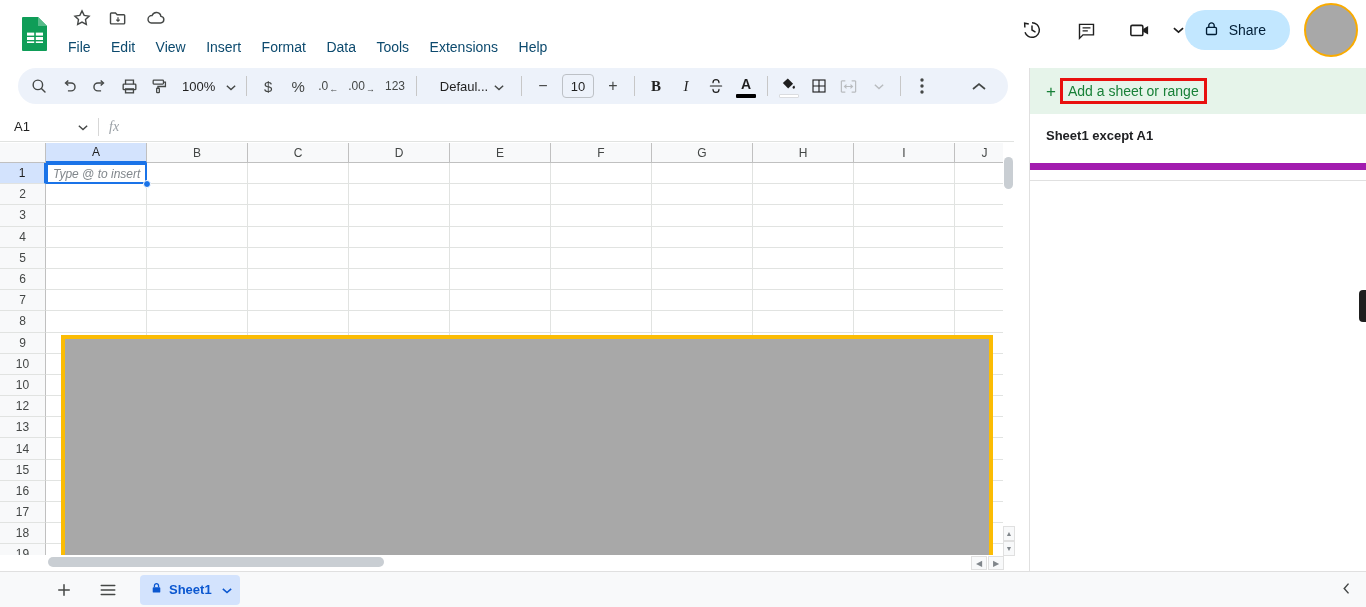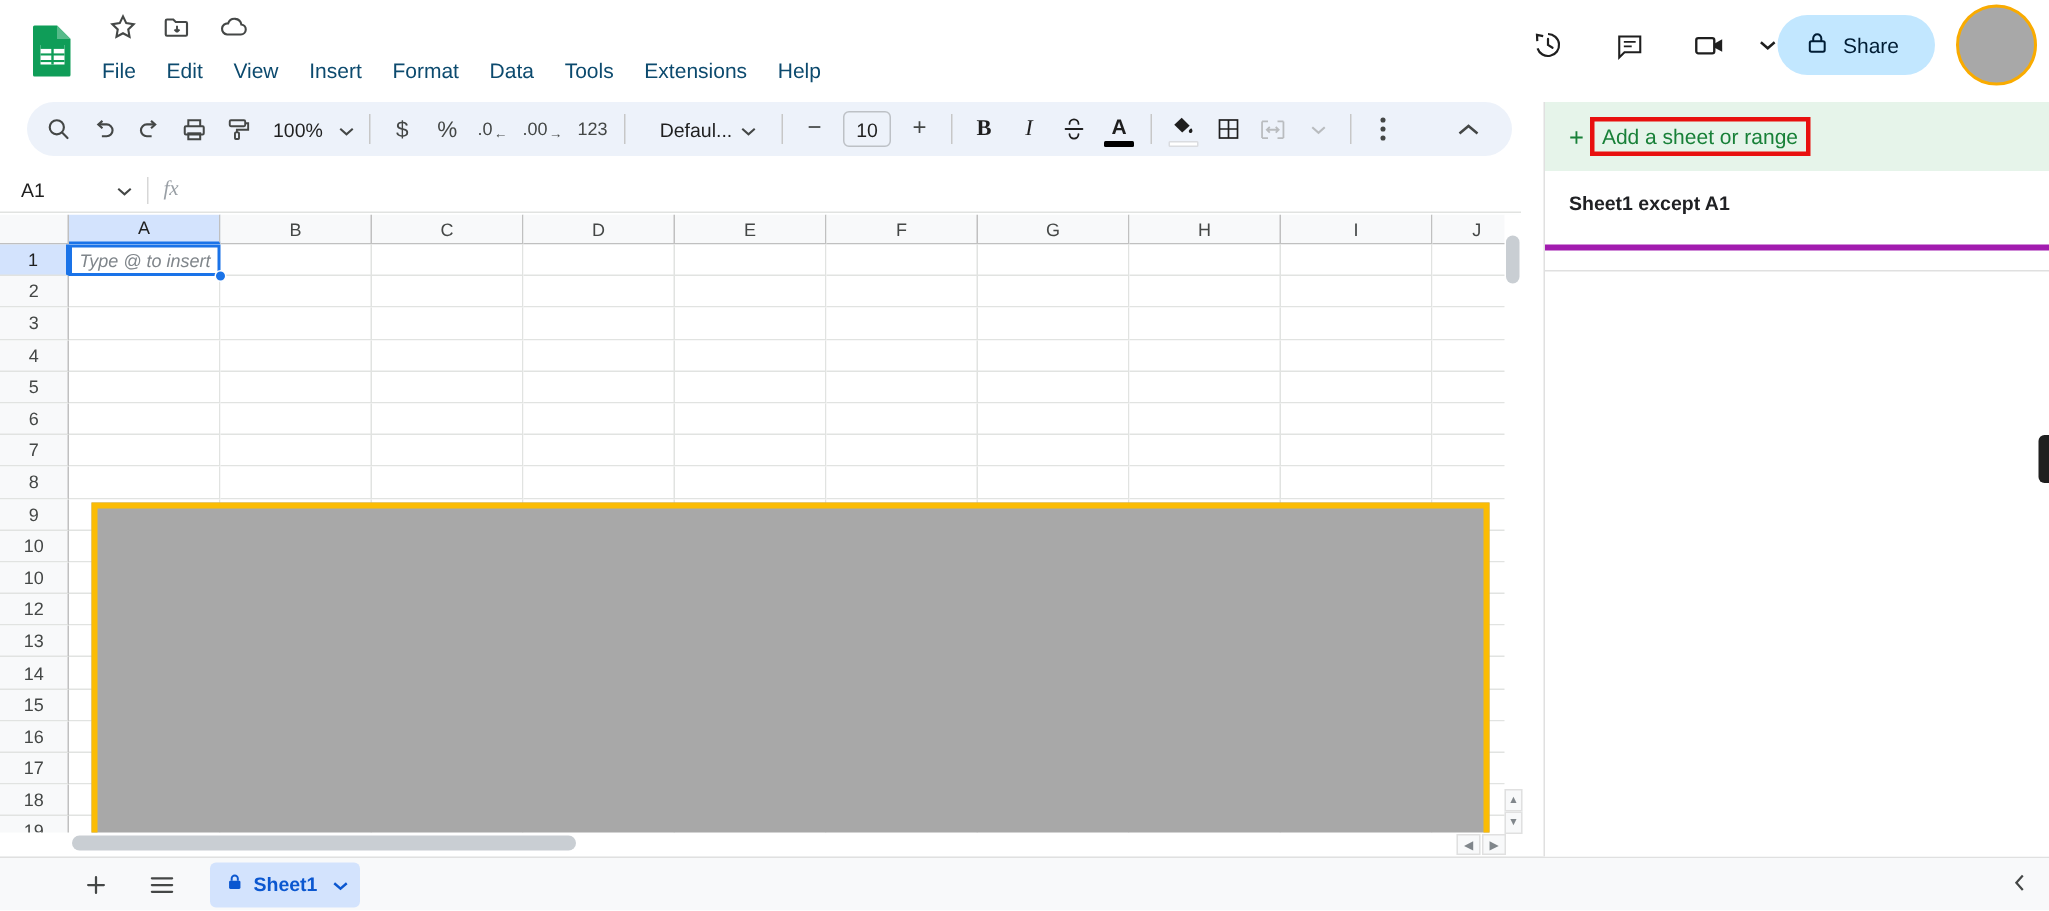--- a/index.html
+++ b/index.html
@@ -195,21 +195,21 @@
   .addrow {
     height:46px; background:#e6f4ea; display:flex; align-items:center;
     padding-left:16px; gap:4px; cursor:pointer; position:relative;
   }
   .plus-ic { color:#188038; font-size:17px; line-height:1; }
   .add-label {
     font-size:14px; color:#188038; border:3px solid #e8100f; padding:2px 5px;
     line-height:16px;
   }
   .panel-item {
-    padding:14px 16px 14px 16px; border-bottom:4px solid #a21caf; cursor:pointer;
+    padding:14px 16px 14px 16px; border-bottom:7px solid #a21caf; cursor:pointer;
   }
   .pi-title { font-size:13px; color:#202124; font-weight:700; margin-bottom:6px;}
   .pi-sub { font-size:13px; color:#5f6368; display:flex; align-items:center; gap:8px;}
   .panel-divline { position:absolute; left:0; top:112px; width:337px; height:1px; background:#e0e0e0;}
 
   .edge-handle {
     position:absolute; right:0px; top:290px; width:7px; height:32px;
     background:#1f1f1f; border-radius:4px 0 0 4px; cursor:pointer; z-index:20;
   }
 </style>

